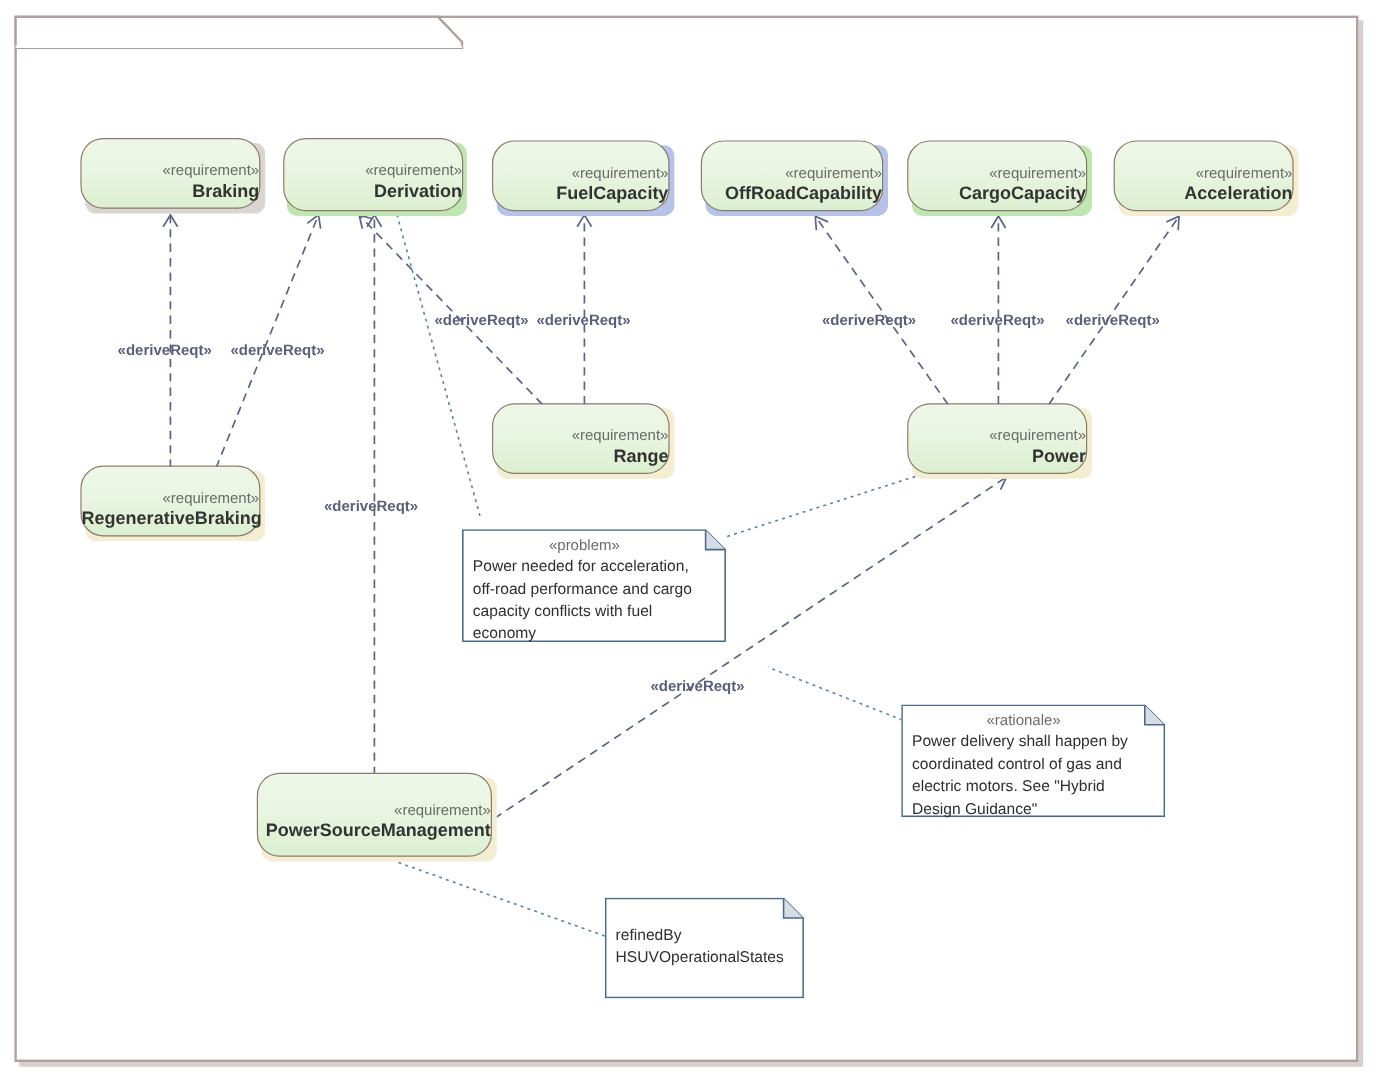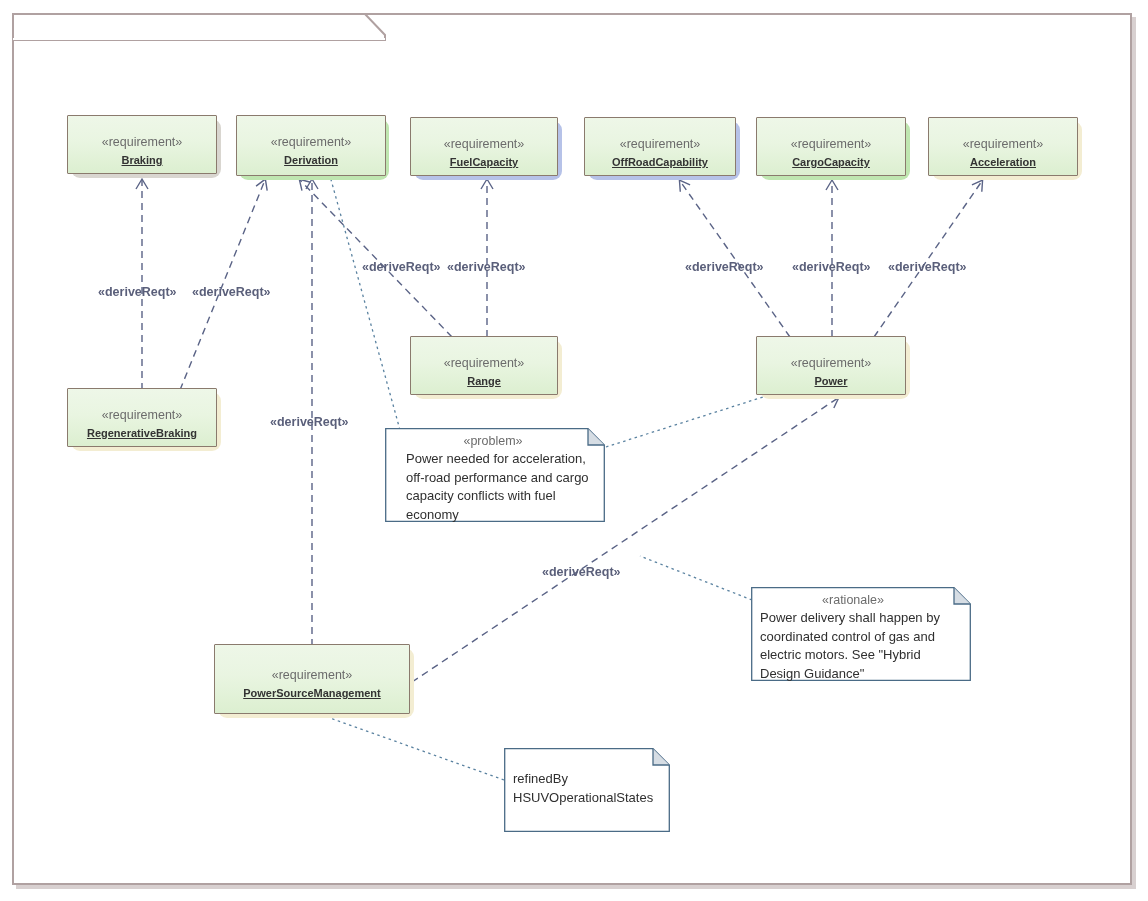--- a/index.html
+++ b/index.html
@@ -63,39 +63,38 @@
     left: 0; top: 0;
     width: 1148px;
     height: 901px;
     pointer-events: none;
   }
 
   
   .req {
     position: absolute;
     border: 1.4px solid #8a7a6d;
-    border-radius: 1px;
+    border-radius: 19px;
     background: linear-gradient(to bottom, #eef7e8 0%, #e9f5e1 45%, #dcefd0 100%);
     box-sizing: border-box;
-    text-align: center;
+    text-align: right;
     padding-top: 18px;
     z-index: 5;
   }
   .req .stereo {
     font-size: 12.5px;
     color: #6b6b6b;
     line-height: 16px;
   }
   .req .rname {
-    font-size: 11px;
+    font-size: 15px;
     font-weight: bold;
     color: #333333;
     line-height: 18px;
     margin-top: 1px;
-    text-decoration: underline;
   }
   
   .shadow {
     position: absolute;
     border-radius: 9px;
     z-index: 4;
   }
   .sh-green  { background: #bfe6b0; }
   .sh-blue   { background: #b6c2e8; }
   .sh-cream  { background: #f3edd2; }
@@ -243,21 +242,21 @@
     <div class="stereo">«requirement»</div>
     <div class="rname">RegenerativeBraking</div>
   </div>
 
   <div class="shadow sh-cream" style="left:218px;top:648px;width:196px;height:70px;"></div>
   <div class="req" style="left:214px;top:644px;width:196px;height:70px;padding-top:22px;">
     <div class="stereo">«requirement»</div>
     <div class="rname">PowerSourceManagement</div>
   </div>
 
-  <div class="note" style="left:385px;top:428px;width:220px;height:94px;padding-left:12px;">
+  <div class="note" style="left:385px;top:441px;width:220px;height:94px;">
     <svg class="noteshape" width="220" height="94" viewBox="0 0 220 94">
       <path d="M0.7,0.7 L203,0.7 L219.3,17 L219.3,93.3 L0.7,93.3 Z" fill="#ffffff" stroke="#4a6b86" stroke-width="1.3"></path>
       <path d="M203,0.7 L203,17 L219.3,17" fill="#d6dde4" stroke="#4a6b86" stroke-width="1.3"></path>
     </svg>
     <div class="ntext">
       <div class="nstereo">«problem»</div>
       <div class="nbody">Power needed for acceleration, off-road performance and cargo capacity conflicts with fuel economy</div>
     </div>
   </div>
 

